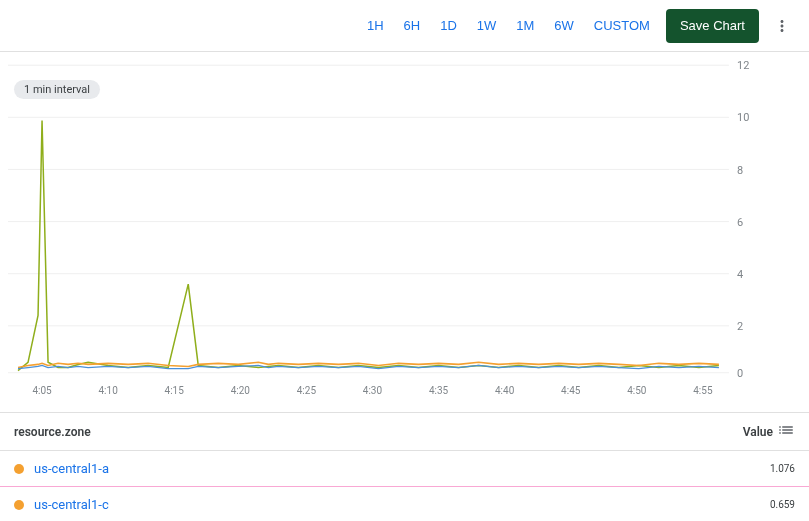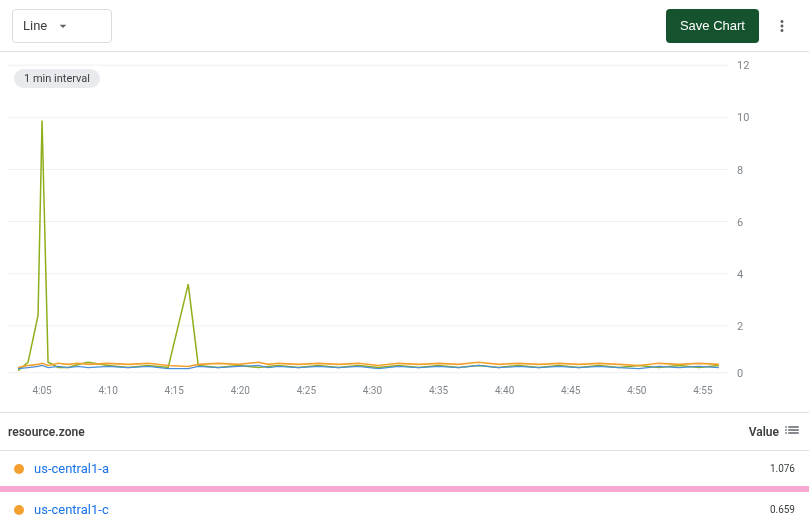--- a/index.html
+++ b/index.html
@@ -75,21 +75,21 @@
     }
 
     
     .chart-area {
       position: relative;
       padding: 8px 40px 8px 8px;
       height: 360px;
     }
     .interval-badge {
       position: absolute;
-      top: 17px;
+      top: 28px;
       left: 14px;
       background: #e8eaed;
       border-radius: 12px;
       padding: 3px 10px;
       font-size: 11px;
       color: #3c4043;
       z-index: 10;
     }
 
     .chart-svg-container {
@@ -98,64 +98,67 @@
     }
 
     
     .legend-section {
       border-top: 1px solid #e0e0e0;
       padding: 0;
     }
     .legend-header {
       display: flex;
       align-items: center;
-      padding: 8px 8px;
+      padding: 8px 14px;
       border-bottom: 1px solid #e0e0e0;
       font-weight: 600;
       font-size: 12px;
       color: #3c4043;
     }
     .legend-header .col-resource { flex: 1; }
     .legend-header .col-value {
       color: #3c4043;
       font-weight: 600;
       margin-right: 4px;
     }
     .legend-header .chart-icon { color: #5f6368; cursor: pointer; }
 
     .legend-row {
       display: flex;
       align-items: center;
       padding: 10px 14px;
-      border-bottom: 6px solid #f9a8d4;
+      border-bottom: 1px solid #f9a8d4;
       font-size: 13px;
     }
     .legend-dot {
       width: 10px;
       height: 10px;
       border-radius: 50%;
       margin-right: 10px;
       flex-shrink: 0;
     }
     .legend-name { flex: 1; color: #1a73e8; cursor: pointer; }
     .legend-value { color: #3c4043; font-size: 10px; }
   </style>
 </head>
 <body>
 
 <div class="header">
-  <div class="chart-type-select">
-    <span class="chart-type-label">Line</span>
-    <svg width="16" height="16" viewBox="0 0 24 24" fill="#5f6368">
-        <path d="M7 10l5 5 5-5z"></path>
-      </svg>
+
+  <div class="spacer"></div>
+
+  <div class="time-buttons">
+    <button class="time-btn active">1H</button>
+    <button class="time-btn">6H</button>
+    <button class="time-btn">1D</button>
+    <button class="time-btn">1W</button>
+    <button class="time-btn">1M</button>
+    <button class="time-btn">6W</button>
+    <button class="time-btn custom-btn">CUSTOM</button>
   </div>
-
-  <div class="spacer"></div>
-
 
   <button class="save-chart-btn">Save Chart</button>
 
   <button class="more-btn">
     <svg width="18" height="18" viewBox="0 0 24 24" fill="#5f6368">
       <path d="M12 8c1.1 0 2-.9 2-2s-.9-2-2-2-2 .9-2 2 .9 2 2 2zm0 2c-1.1 0-2 .9-2 2s.9 2 2 2 2-.9 2-2-.9-2-2-2zm0 6c-1.1 0-2 .9-2 2s.9 2 2 2 2-.9 2-2-.9-2-2-2z"></path>
     </svg>
   </button>
 </div>
 

